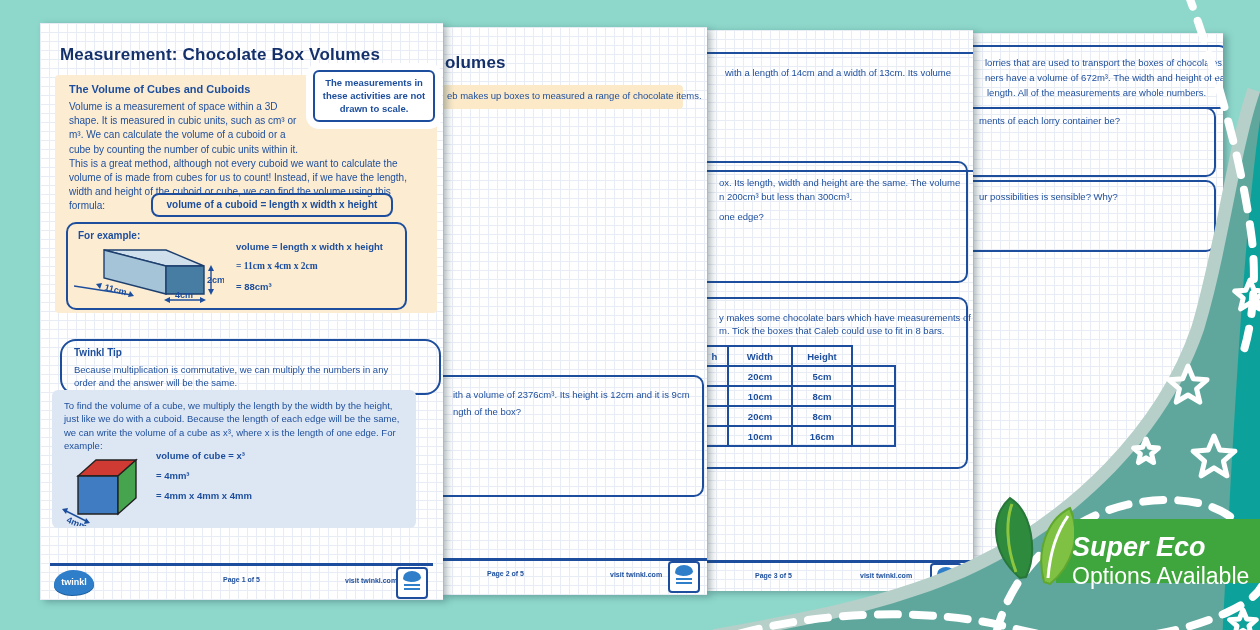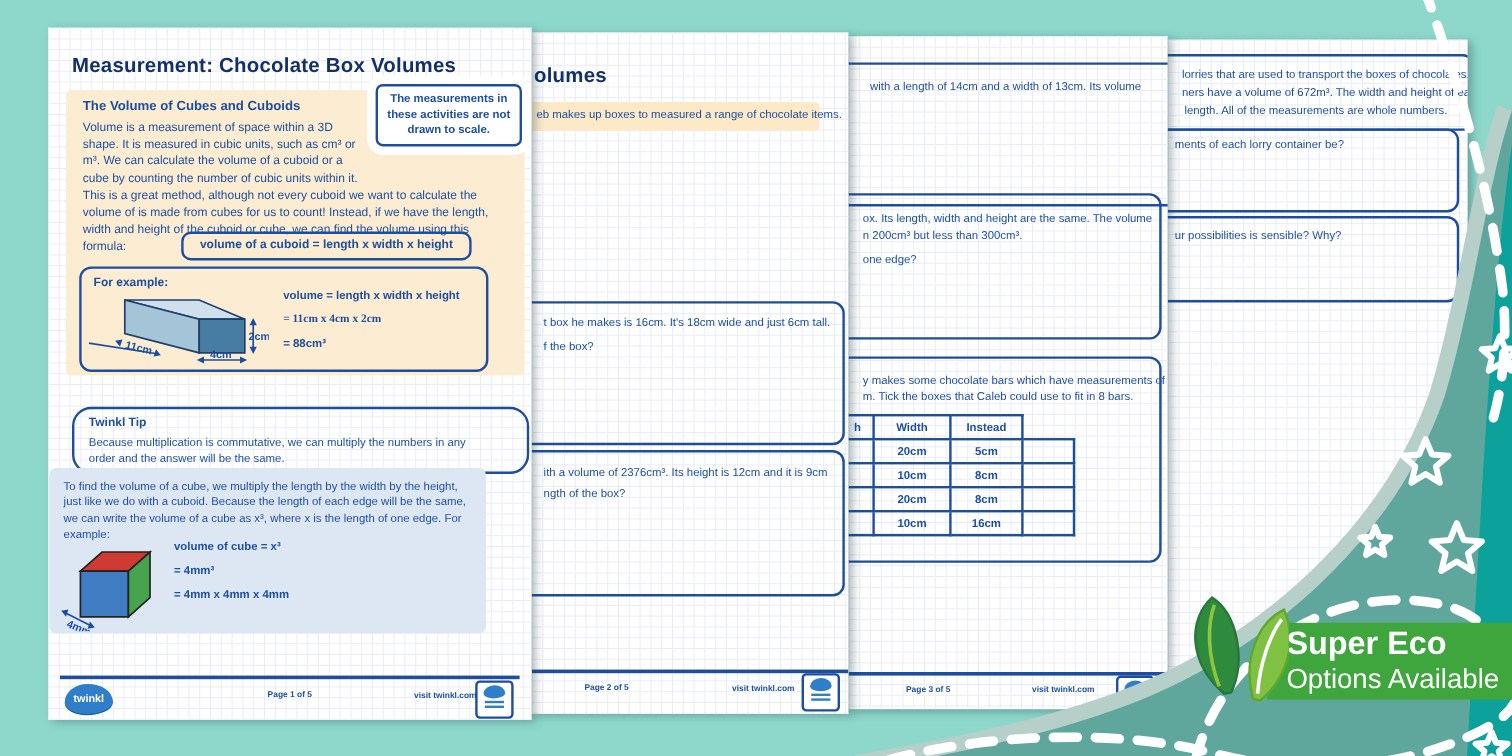--- a/index.html
+++ b/index.html
@@ -53,21 +53,21 @@
   table.vol{border-collapse:collapse;position:absolute;}
   table.vol td,table.vol th{
     border:2px solid #1d4e9d;font-size:9.5px;font-weight:bold;color:#1d4e9d;
     text-align:center;padding:0;height:18px;
   }
   table.vol .nob{border:none;}
   #badge{
     position:absolute;left:1056px;top:519px;width:204px;height:64px;
     background:#3fa53d;z-index:50;color:#fff;padding-left:16px;box-sizing:border-box;
   }
-  #badge .b1{font-size:27px;font-weight:bold;line-height:32px;margin-top:1px;}
+  #badge .b1{font-size:27px;font-weight:bold;line-height:32px;margin-top:12px;font-style:italic;}
   #badge .b2{font-size:23px;line-height:26px;}
   #leaves{position:absolute;left:986px;top:490px;z-index:52;}
   #overlay{position:absolute;left:0;top:0;z-index:40;pointer-events:none;}
 </style>
 </head>
 <body>
 
 <div class="page" id="p1">
   <div class="abs title" style="left:20px;top:22px;">Measurement: Chocolate Box Volumes</div>
 
@@ -105,21 +105,21 @@
     <div class="line b" style="left:168px;top:17px;">volume = length x width x height</div>
     <div class="line b" style="left:168px;top:37px;font-family:Liberation Serif, serif;">= 11cm x 4cm x 2cm</div>
     <div class="line b" style="left:168px;top:57px;">= 88cm³</div>
   </div>
 
   <div class="qbox" style="left:20px;top:316px;width:358px;height:52px;border-radius:16px;padding-left:19px;">
     <div class="line b" style="left:12px;top:6px;font-size:10px;">Twinkl Tip</div>
     <div class="abs para2" style="left:12px;top:22px;width:332px;">Because multiplication is commutative, we can multiply the numbers in any order and the answer will be the same.</div>
   </div>
 
-  <div class="abs panel-blue" style="left:1px;top:367px;width:364px;height:138px;">
+  <div class="abs panel-blue" style="left:12px;top:367px;width:364px;height:138px;">
     <div class="abs para2" style="left:12px;top:9px;width:342px;">To find the volume of a cube, we multiply the length by the width by the height, just like we do with a cuboid. Because the length of each edge will be the same, we can write the volume of a cube as x³, where x is the length of one edge. For example:</div>
     <svg class="abs" style="left:8px;top:56px;" width="92" height="80" viewBox="0 0 92 80">
       <polygon points="18,30 58,30 76,14 36,14" fill="#cf3b33" stroke="#222" stroke-width="1.4"></polygon>
       <polygon points="18,30 58,30 58,68 18,68" fill="#3f7cc1" stroke="#222" stroke-width="1.4"></polygon>
       <polygon points="58,30 76,14 76,52 58,68" fill="#47a44e" stroke="#222" stroke-width="1.4"></polygon>
       <line x1="4" y1="64" x2="28" y2="76" stroke="#1d4e9d" stroke-width="1.4"></line>
       <polygon points="2,63 8,62 6,68" fill="#1d4e9d"></polygon>
       <polygon points="30,77 24,78 26,72" fill="#1d4e9d"></polygon>
       <text x="6" y="76" transform="rotate(23 6 76)" font-size="9" font-weight="bold" fill="#1d4e9d">4mm</text>
     </svg>
@@ -137,24 +137,20 @@
     <span class="mline"></span>
       <span class="mline"></span>
   </div>
 </div>
 
 <div class="page" id="p2">
   <div class="abs title" style="left:2px;top:26px;">olumes</div>
   <div class="abs" style="left:0;top:58px;width:240px;height:24px;background:#fbe9c8;border-radius:0 4px 4px 0;">
     <div class="line" style="left:4px;top:5px;">eb makes up boxes to measured a range of chocolate items.</div>
   </div>
-  <div class="qbox" style="left:-12px;top:224px;width:269px;height:116px;">
-    <div class="line" style="left:20px;top:11px;">t box he makes is 16cm. It's 18cm wide and just 6cm tall.</div>
-    <div class="line" style="left:20px;top:31px;">f the box?</div>
-  </div>
   <div class="qbox" style="left:-12px;top:348px;width:269px;height:118px;">
     <div class="line" style="left:20px;top:12px;">ith a volume of 2376cm³. Its height is 12cm and it is 9cm</div>
     <div class="line" style="left:20px;top:29px;">ngth of the box?</div>
   </div>
   <div class="footer-rule" style="left:0;top:531px;width:264px;"></div>
   <div class="foot-label" style="left:44px;top:543px;">Page 2 of 5</div>
   <div class="foot-label" style="left:167px;top:544px;">visit twinkl.com</div>
   <div class="minilogo" style="left:225px;top:534px;width:28px;height:28px;">
     <span class="mcloud"></span>
     <span class="mline"></span>
@@ -172,21 +168,21 @@
     <div class="line" style="left:22px;top:48px;">one edge?</div>
   </div>
   <div class="qbox" style="left:-12px;top:267px;width:269px;height:168px;">
     <div class="line" style="left:22px;top:13px;">y makes some chocolate bars which have measurements of</div>
     <div class="line" style="left:22px;top:26px;">m. Tick the boxes that Caleb could use to fit in 8 bars.</div>
     <table class="vol" style="left:3px;top:46px;">
       <tbody>
           <tr>
         <th style="width:25px;">h</th>
         <th style="width:62px;">Width</th>
-        <th style="width:58px;">Instead</th>
+        <th style="width:58px;">Height</th>
         <th class="nob" style="width:42px;"></th>
       </tr>
       <tr>
         <td></td>
         <td>20cm</td>
         <td>5cm</td>
         <td></td>
       </tr>
       <tr>
         <td></td>

